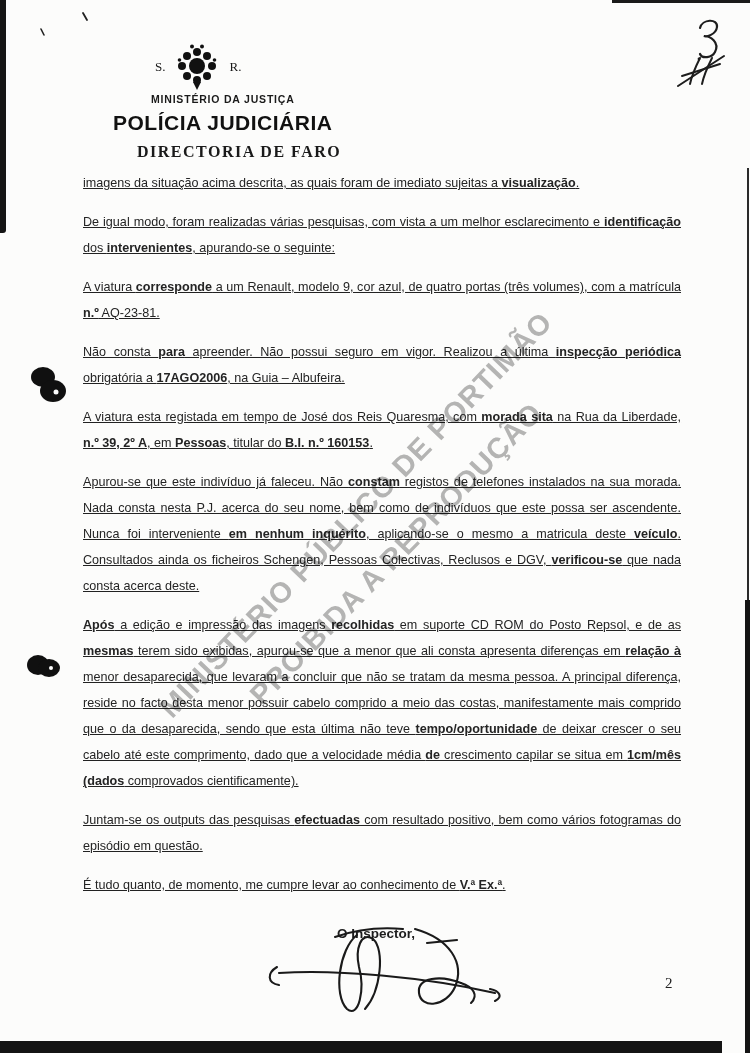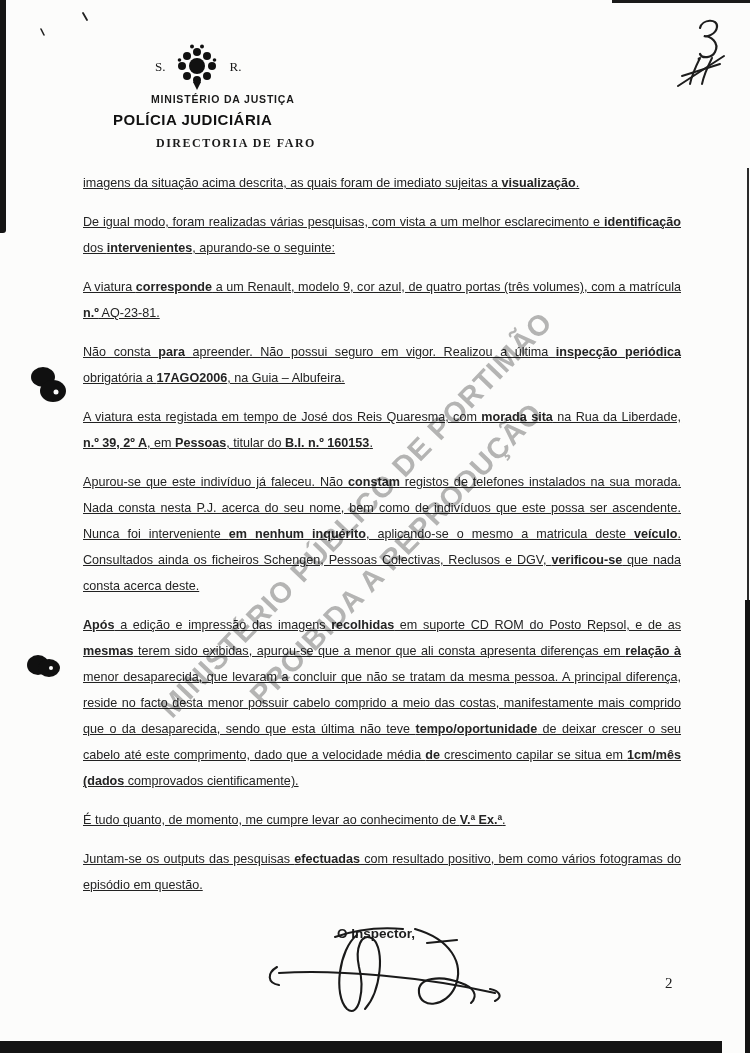--- a/index.html
+++ b/index.html
@@ -16,22 +16,22 @@
   .edge-bottom{position:absolute;left:0;top:1041px;width:722px;height:12px;background:#141414;z-index:6;}
   .tick{position:absolute;z-index:5;}
   .tick1{left:82px;top:12px;}
   .tick2{left:40px;top:28px;}
   
   .letterhead{position:absolute;left:113px;top:44px;z-index:2;}
   .crest-row{display:flex;align-items:center;margin-left:42px;}
   .crest-letter{font-family:"Liberation Serif",serif;font-size:13px;color:#1a1a1a;}
   .crest-svg{margin:0 12px;}
   .ministry{margin-left:38px;margin-top:3px;font-size:10.5px;font-weight:700;letter-spacing:.8px;color:#1a1a1a;}
-  .org{margin-top:6px;font-size:15px;font-weight:700;letter-spacing:.5px;color:#111;}
-  .directorate{margin-left:43px;margin-top:8px;font-family:"Liberation Serif",serif;font-size:12px;font-weight:700;letter-spacing:1.5px;color:#1a1a1a;}
+  .org{margin-top:6px;font-size:21px;font-weight:700;letter-spacing:.5px;color:#111;}
+  .directorate{margin-left:24px;margin-top:8px;font-family:"Liberation Serif",serif;font-size:16px;font-weight:700;letter-spacing:1.5px;color:#1a1a1a;}
   
   .watermark{
     position:absolute;left:36px;top:478px;width:680px;z-index:4;
     transform:rotate(-46deg);text-align:center;white-space:nowrap;
     font-size:29px;font-weight:600;letter-spacing:1px;line-height:56px;
     color:#b6b6b6;mix-blend-mode:multiply;pointer-events:none;
   }
   
   .doc-body{position:absolute;left:83px;top:170px;width:598px;z-index:2;text-decoration:underline;}
   .doc-body p{margin:0 0 13px 0;font-size:12.6px;line-height:26px;text-align:justify;color:#242424;}
@@ -114,22 +114,22 @@
   </div>
 
   <main class="doc-body">
       <p><span>imagens da situação acima descrita, as quais foram de imediato sujeitas a </span><span class="bold">visualização</span><span>.</span></p>
       <p><span>De igual modo, foram realizadas várias pesquisas, com vista a um melhor esclarecimento e </span><span class="bold">identificação</span><span> dos </span><span class="bold">intervenientes</span><span>, apurando-se o seguinte:</span></p>
       <p><span>A viatura </span><span class="bold">corresponde</span><span> a um Renault, modelo 9, cor azul, de quatro portas (três volumes), com a matrícula </span><span class="bold">n.º</span><span> AQ-23-81.</span></p>
       <p><span>Não consta </span><span class="bold">para</span><span> apreender. Não possui seguro em vigor. Realizou a última </span><span class="bold">inspecção periódica</span><span> obrigatória a </span><span class="bold">17AGO2006</span><span>, na Guia – Albufeira.</span></p>
       <p><span>A viatura esta registada em tempo de José dos Reis Quaresma, com </span><span class="bold">morada sita</span><span> na Rua da Liberdade, </span><span class="bold">n.º 39, 2º A</span><span>, em </span><span class="bold">Pessoas</span><span>, titular do </span><span class="bold">B.I. n.º 160153</span><span>.</span></p>
       <p><span>Apurou-se que este indivíduo já faleceu. Não </span><span class="bold">constam</span><span> registos de telefones instalados na sua morada. Nada consta nesta P.J. acerca do seu nome, bem como de indivíduos que este possa ser ascendente. Nunca foi interveniente </span><span class="bold">em nenhum inquérito</span><span>, aplicando-se o mesmo a matricula deste </span><span class="bold">veículo</span><span>. Consultados ainda os ficheiros Schengen, Pessoas Colectivas, Reclusos e DGV, </span><span class="bold">verificou-se</span><span> que nada consta acerca deste.</span></p>
       <p><span class="bold">Após</span><span> a edição e impressão das imagens </span><span class="bold">recolhidas</span><span> em suporte CD ROM do Posto Repsol, e de as </span><span class="bold">mesmas</span><span> terem sido exibidas, apurou-se que a menor que ali consta apresenta diferenças em </span><span class="bold">relação à</span><span> menor desaparecida, que levaram a concluir que não se tratam da mesma pessoa. A principal diferença, reside no facto desta menor possuir cabelo comprido a meio das costas, manifestamente mais comprido que o da desaparecida, sendo que esta última não teve </span><span class="bold">tempo/oportunidade</span><span> de deixar crescer o seu cabelo até este comprimento, dado que a velocidade média </span><span class="bold">de</span><span> crescimento capilar se situa em </span><span class="bold">1cm/mês (dados</span><span> comprovados cientificamente).</span></p>
+      <p><span>Juntam-se os outputs das pesquisas </span><span class="bold">efectuadas</span><span> com resultado positivo, bem como vários fotogramas do episódio em questão.</span></p>
       <p><span>É tudo quanto, de momento, me cumpre levar ao conhecimento de </span><span class="bold">V.ª Ex.ª</span><span>.</span></p>
-      <p><span>Juntam-se os outputs das pesquisas </span><span class="bold">efectuadas</span><span> com resultado positivo, bem como vários fotogramas do episódio em questão.</span></p>
     </main>
 
   <svg class="blob blob1" width="38" height="42" viewBox="0 0 38 42">
     <ellipse cx="13" cy="12" rx="12" ry="10" fill="#101010"></ellipse>
     <ellipse cx="23" cy="26" rx="13" ry="11" fill="#101010"></ellipse>
     <circle cx="26" cy="27" r="2.5" fill="#fcfcfb"></circle>
   </svg>
   <svg class="blob blob2" width="36" height="34" viewBox="0 0 36 34">
     <ellipse cx="12" cy="15" rx="11" ry="10" fill="#101010"></ellipse>
     <ellipse cx="23" cy="18" rx="11" ry="9" fill="#101010"></ellipse>

